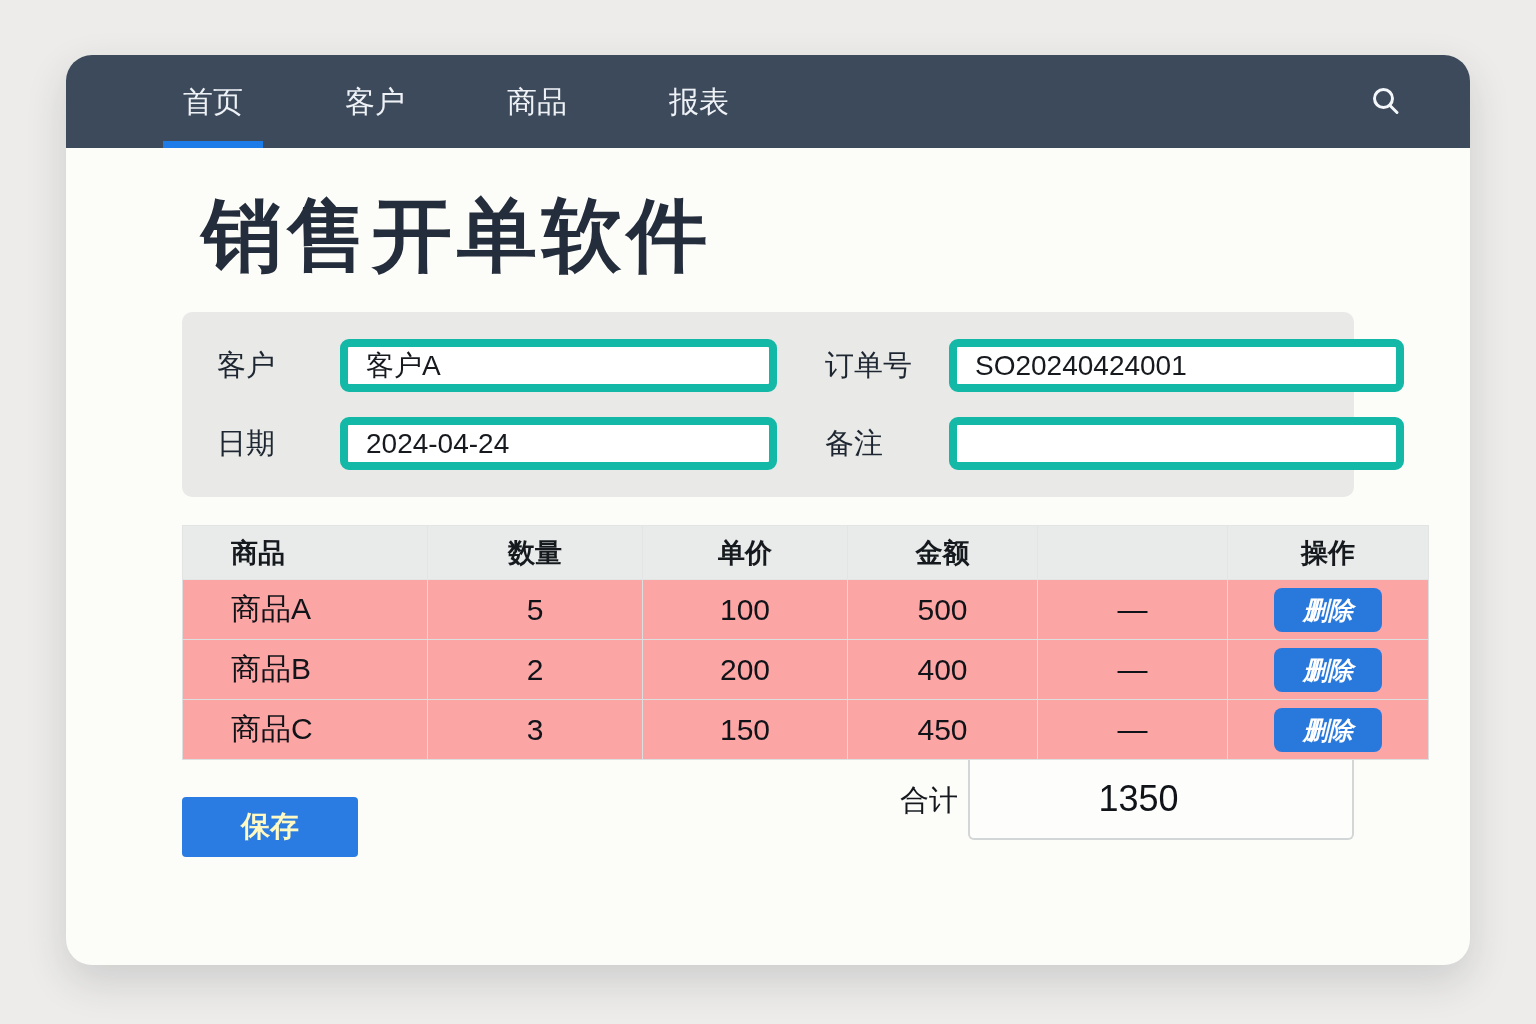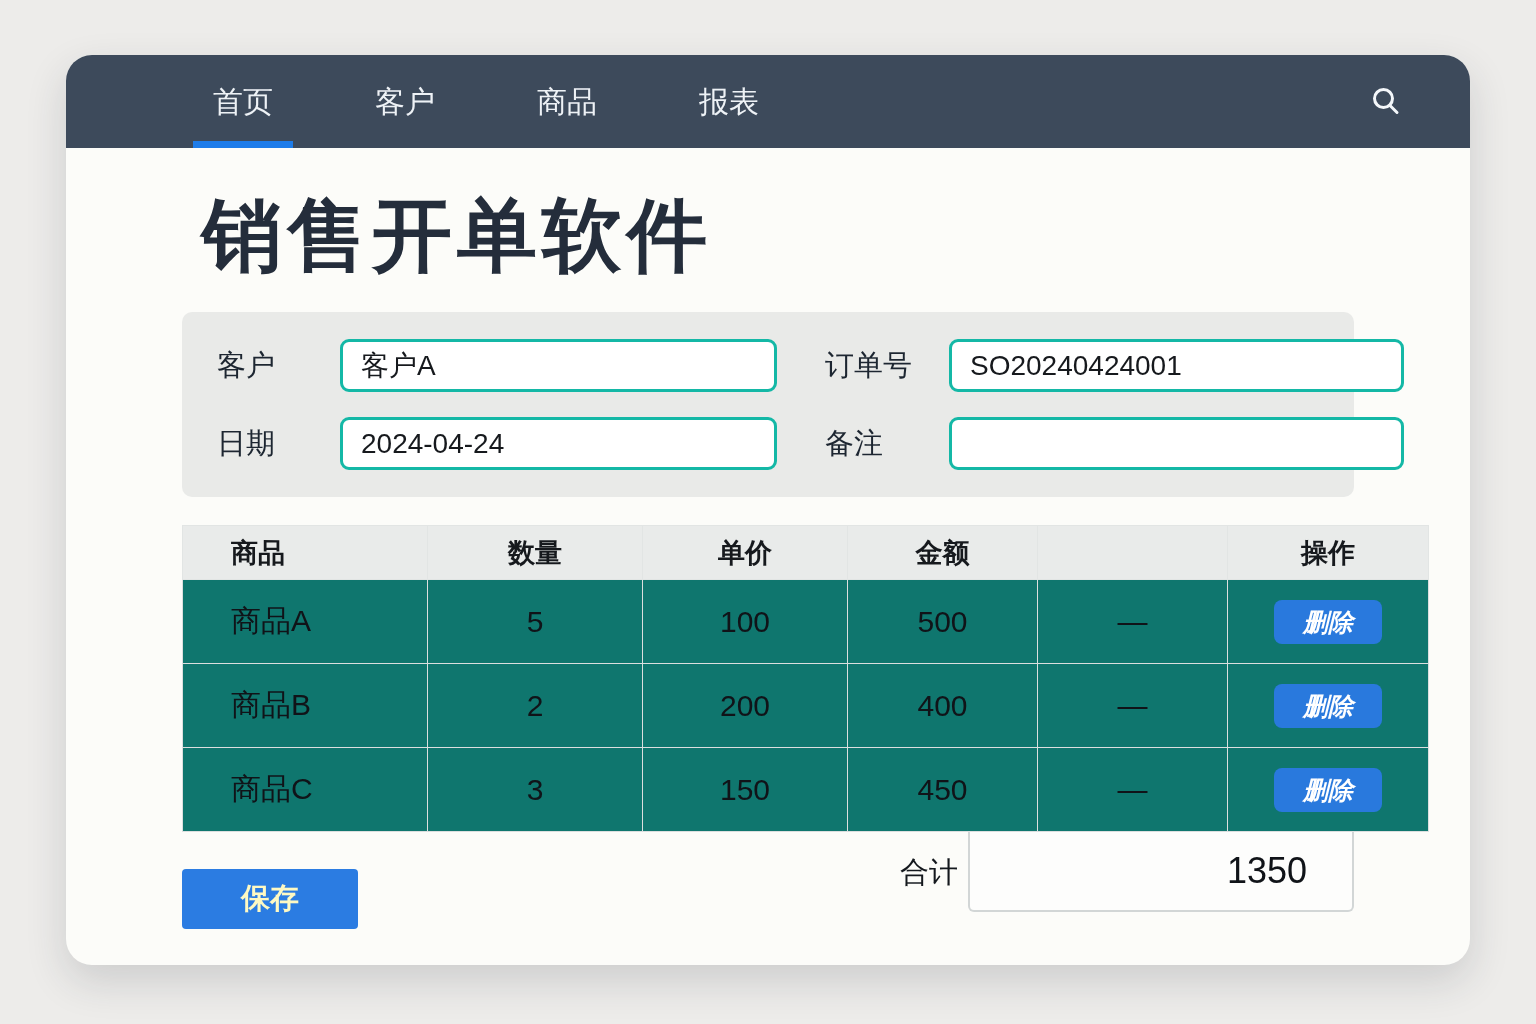--- a/index.html
+++ b/index.html
@@ -19,21 +19,21 @@
     border-radius: 26px;
     box-shadow: 0 16px 40px rgba(40,45,55,0.16);
     overflow: hidden;
   }
 
   
   .navbar {
     position: relative;
     height: 93px;
     background: #3d4a5b;
-    display: flex; align-items: stretch; padding-left: 30px;
+    display: flex; align-items: stretch;
   }
   .tabs { display: flex; margin-left: 97px; gap: 62px; }
   .tab {
     position: relative;
     width: 100px; text-align: center;
     line-height: 93px;
     color: #eef2f6; font-size: 30px; font-weight: 500;
     cursor: pointer; white-space: nowrap;
   }
   .tab.active::after {
@@ -68,21 +68,21 @@
     align-items: center;
   }
   .f-label {
     font-size: 29px; color: #1d2631; font-weight: 500;
     padding-left: 35px; white-space: nowrap;
   }
   .f-label.second { padding-left: 48px; }
   .f-input {
     width: 100%; height: 53px;
     background: #ffffff;
-    border: 3px solid #14b8a6;
+    border: 8px solid #14b8a6;
     border-radius: 9px;
     font-size: 28px; color: #16191d;
     padding: 0 18px;
     font-family: "Liberation Sans", "DejaVu Sans", sans-serif;
     outline: none;
   }
 
   
   .items-table {
     margin-top: 28px;
@@ -92,22 +92,22 @@
   }
   .items-table th, .items-table td { border: 1px solid #dcdfdf; }
   .items-table th {
     height: 54px;
     background: #e9ebea;
     font-size: 27px; font-weight: 700; color: #16191d;
     text-align: center;
     border-color: #e2e5e4;
   }
   .items-table td {
-    height: 84px;
-    background: #0f766e;
+    height: 60px;
+    background: #fca5a5;
     font-size: 30px; color: #101318;
     text-align: center;
   }
   .items-table th.col-product, .items-table td.col-product {
     text-align: left; padding-left: 48px;
   }
   .delete-btn {
     display: inline-block;
     width: 108px; height: 44px; line-height: 44px;
     background: #2979dd; color: #ffffff;
@@ -121,21 +121,21 @@
   
   .sheet-footer { position: relative; height: 112px; }
   .total-box {
     position: absolute; right: 0; top: 0;
     width: 386px; height: 80px;
     background: #fdfdfc;
     border: 2px solid #d2d6d6;
     border-top: none;
     border-radius: 0 0 6px 6px;
     font-size: 36px; color: #101318;
-    text-align: right; line-height: 78px;
+    text-align: center; line-height: 78px;
     padding-right: 45px;
   }
   .total-label {
     position: absolute; right: 396px; top: 0;
     height: 80px; line-height: 80px;
     font-size: 29px; color: #14181d; font-weight: 400; text-align: center;
   }
   .save-btn {
     position: absolute; left: 0; top: 37px;
     width: 176px; height: 60px;

